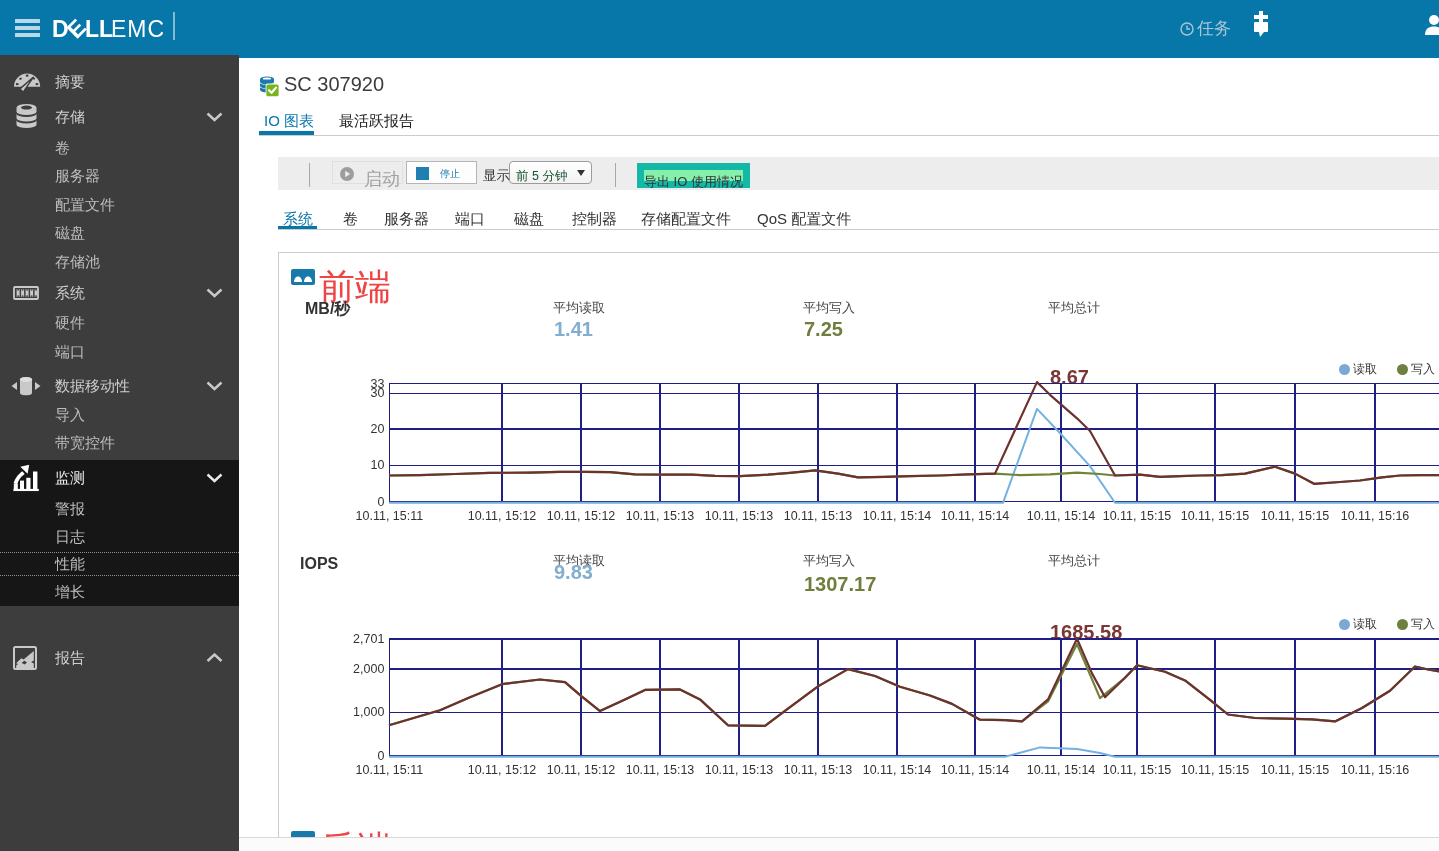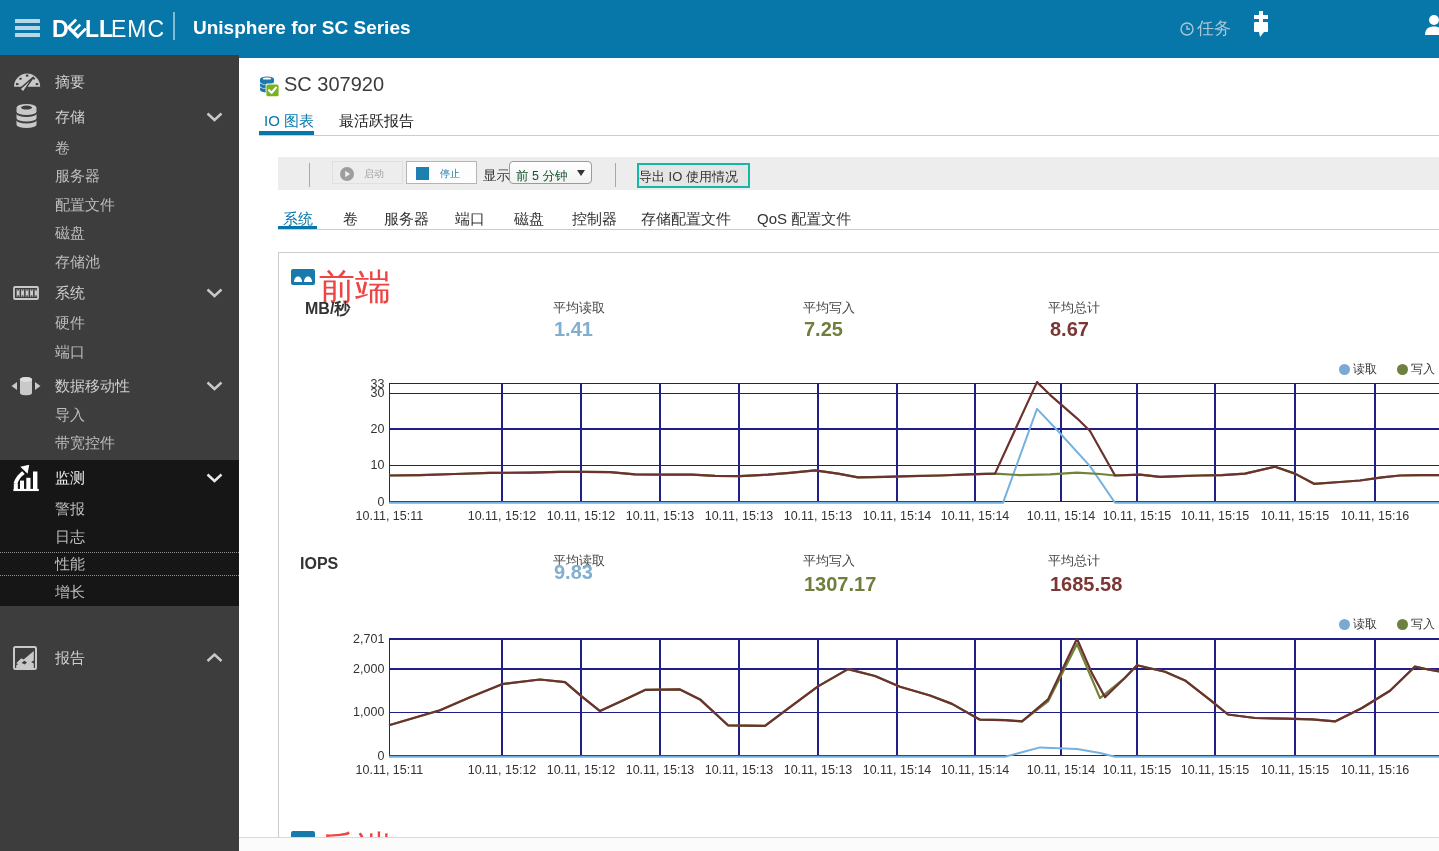--- a/index.html
+++ b/index.html
@@ -35,35 +35,35 @@
 #tab1b { position:absolute; left:339px; top:112px; font-size:15px; color:#222; }
 #tab1line { position:absolute; left:259px; top:135px; width:1180px; height:1px; background:#ccc; }
 #tab1sel { position:absolute; left:259px; top:131px; width:55px; height:4px; background:#0777a9; }
 
 #toolbar { position:absolute; left:278px; top:157px; width:1161px; height:33px; background:#ededed; }
 .vsep { position:absolute; top:163px; width:1px; height:24px; background:#a8a8a8; }
 #btn-start { position:absolute; left:332px; top:161px; width:71px; height:23px; border:1px solid #e0e0e0; }
 #btn-stop { position:absolute; left:406px; top:161px; width:71px; height:23px; border:1px solid #b5b5b5; background:#fdfdfd; }
 #lbl-show { position:absolute; left:483px; top:167px; font-size:13.5px; color:#333; }
 #dropdown { position:absolute; left:509px; top:161px; width:83px; height:23px; border:1px solid #9b9b9b; border-radius:4px; background:linear-gradient(#ffffff,#f2f2f2); }
-#btn-export { position:absolute; left:637px; top:163px; width:113px; height:25px; border:2px solid #14b8a6; background:#e5e5e5; font-size:13px; color:#333; line-height:23px; }
+#btn-export { position:absolute; left:637px; top:163px; width:113px; height:25px; border:7px solid #14b8a6; background:#86efac; font-size:13px; color:#333; line-height:23px; }
 
 .tab2 { position:absolute; top:210px; font-size:15px; color:#333; }
 #tab2line { position:absolute; left:278px; top:229px; width:1161px; height:1px; background:#ccc; }
 #tab2sel { position:absolute; left:278px; top:226px; width:39px; height:3px; background:#0777a9; }
 
 #panel { position:absolute; left:278px; top:252px; width:1200px; height:585px; border:1px solid #ccc; border-right:none; border-bottom:none; }
 
 .seclbl { font-size:36px; color:#ef4444; }
 .unit { font-size:16px; font-weight:bold; color:#333; }
 .stat-l { position:absolute; font-size:13px; color:#444; }
 .stat-v { position:absolute; font-size:20px; font-weight:bold; }
 .c-read { color:#82aed0; }
 .c-write { color:#6f7d3d; }
-.c-total { color:#7a3733; }
+.c-total { color:#7a3733;margin-top:48px; }
 .legend { position:absolute; font-size:12px; color:#333; }
 .ldot { display:inline-block; width:11px; height:11px; border-radius:50%; vertical-align:-1.5px; margin-right:3px; }
 
 #botstrip { position:absolute; left:239px; top:837px; width:1200px; height:14px; background:#fbfbfb; border-top:1px solid #d9d9d9; }
 </style>
 </head>
 <body>
 <div id="topbar">
   <div id="hamb">
     <div style="top:19px"></div>
@@ -74,21 +74,20 @@
     <g fill="#fff">
       <text x="-1" y="21" font-size="23" font-weight="bold" font-family="Liberation Sans">D</text>
       <g transform="translate(23.5,12.5) rotate(-45)">
           <text x="-8" y="8" font-size="23" font-weight="bold" font-family="Liberation Sans">E</text>
         </g>
       <text x="32" y="21" font-size="23" font-weight="bold" font-family="Liberation Sans">LL</text>
       <text x="58" y="21" font-size="23" font-weight="400" font-family="Liberation Sans" letter-spacing="1">EMC</text>
     </g>
   </svg>
   <div id="hdr-div"></div>
-  <div id="apptitle">Unisphere for SC Series</div>
   <svg class="abs" style="left:1180px;top:22px" width="14" height="14" viewBox="0 0 14 14">
     <circle cx="7" cy="7" r="6" fill="none" stroke="#a9c6d4" stroke-width="1.4"></circle>
     <path d="M7 3.5 V7 H10" fill="none" stroke="#a9c6d4" stroke-width="1.4"></path>
   </svg>
   <div id="tasks">任务</div>
   <svg class="abs" style="left:1252px;top:11px" width="18" height="27" viewBox="0 0 18 27">
     <g fill="#fff">
       <rect x="7" y="0" width="4" height="12"></rect>
       <rect x="2" y="4" width="14" height="4"></rect>
       <rect x="2" y="11" width="14" height="10" rx="1"></rect>
@@ -267,21 +266,21 @@
 <div id="tab1sel"></div>
 
 <div id="toolbar"></div>
 <div class="vsep" style="left:309px"></div>
 <div class="vsep" style="left:615px"></div>
 <div id="btn-start"></div>
 <svg class="abs" style="left:340px;top:167px" width="14" height="14" viewBox="0 0 14 14">
   <circle cx="7" cy="7" r="7" fill="#9d9d9d"></circle>
   <path d="M5.2 3.8 L10.2 7 L5.2 10.2 Z" fill="#ededed"></path>
 </svg>
-<div class="abs" style="left:364px;top:167px;font-size:10px;color:#a2a2a2">启动</div>
+<div class="abs" style="left:364px;top:167px;font-size:18px;color:#a2a2a2">启动</div>
 <div id="btn-stop"></div>
 <div class="abs" style="left:416px;top:167px;width:13px;height:13px;background:#1e7fb0"></div>
 <div class="abs" style="left:440px;top:167px;font-size:10px;color:#1a79ae">停止</div>
 <div id="lbl-show">显示</div>
 <div id="dropdown"></div>
 <div class="abs" style="left:516px;top:168px;font-size:12.5px;color:#14532d">前 5 分钟</div>
 <div class="abs" style="left:577px;top:170px;width:0;height:0;border-left:4.5px solid transparent;border-right:4.5px solid transparent;border-top:6px solid #333"></div>
 <div id="btn-export">导出 IO 使用情况</div>
 
 <div class="tab2" style="left:283px;color:#0777a9">系统</div>

